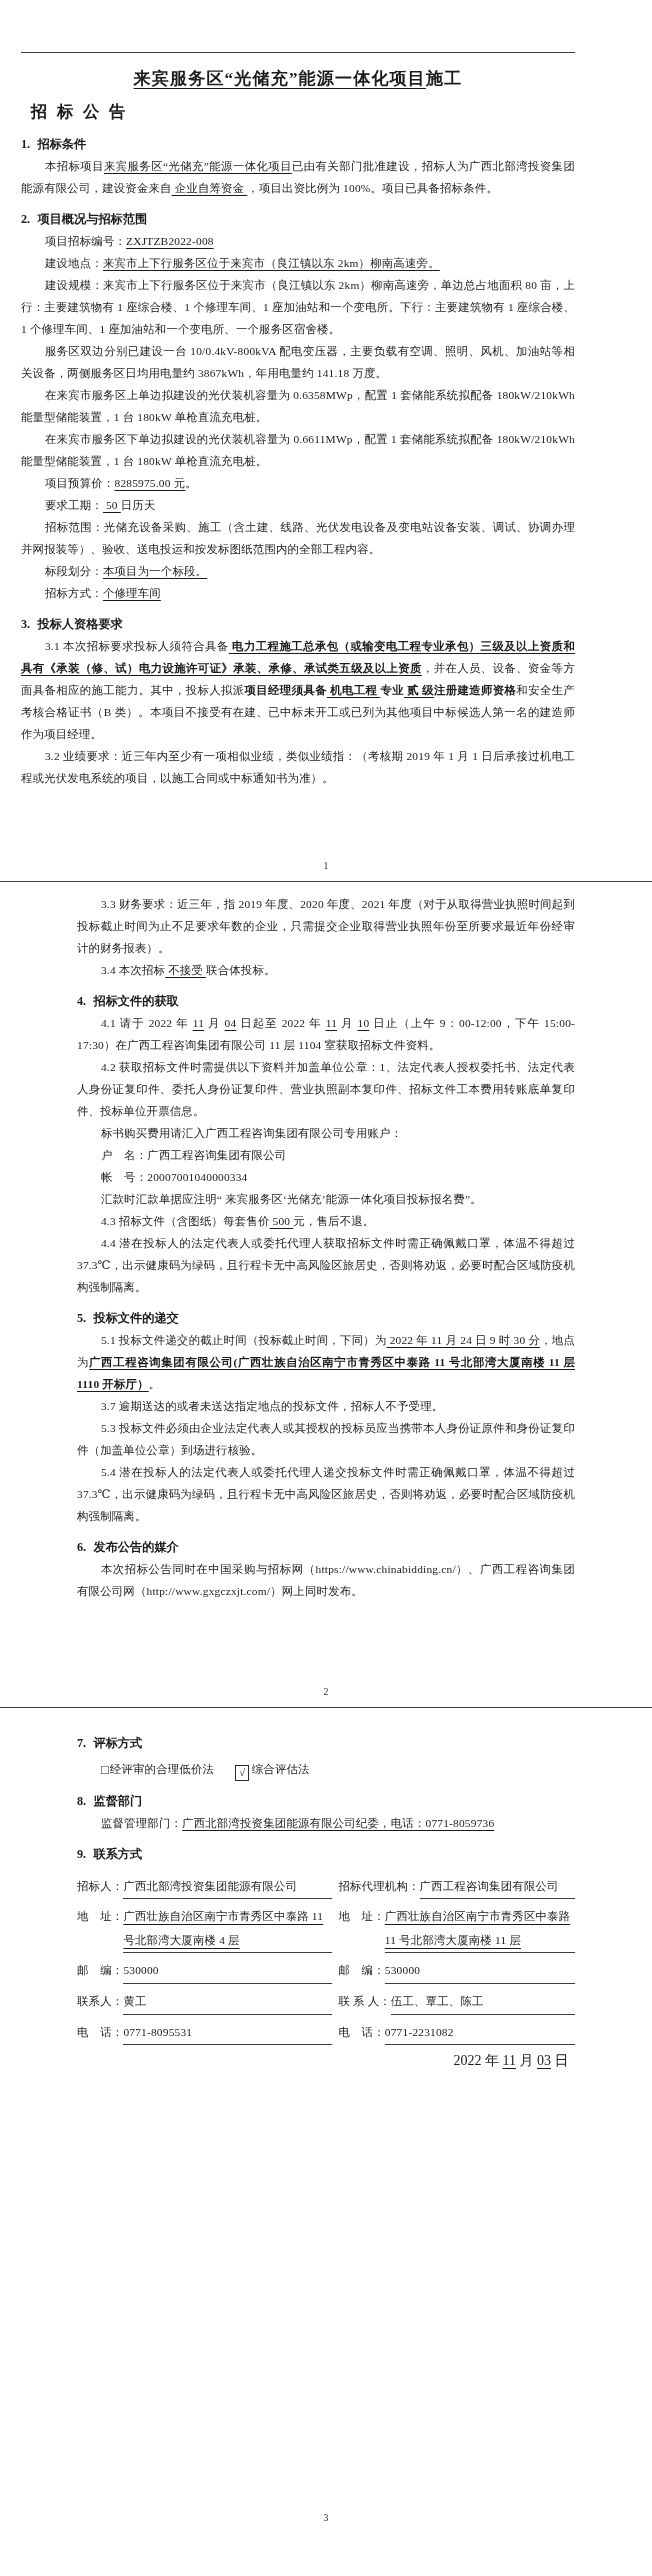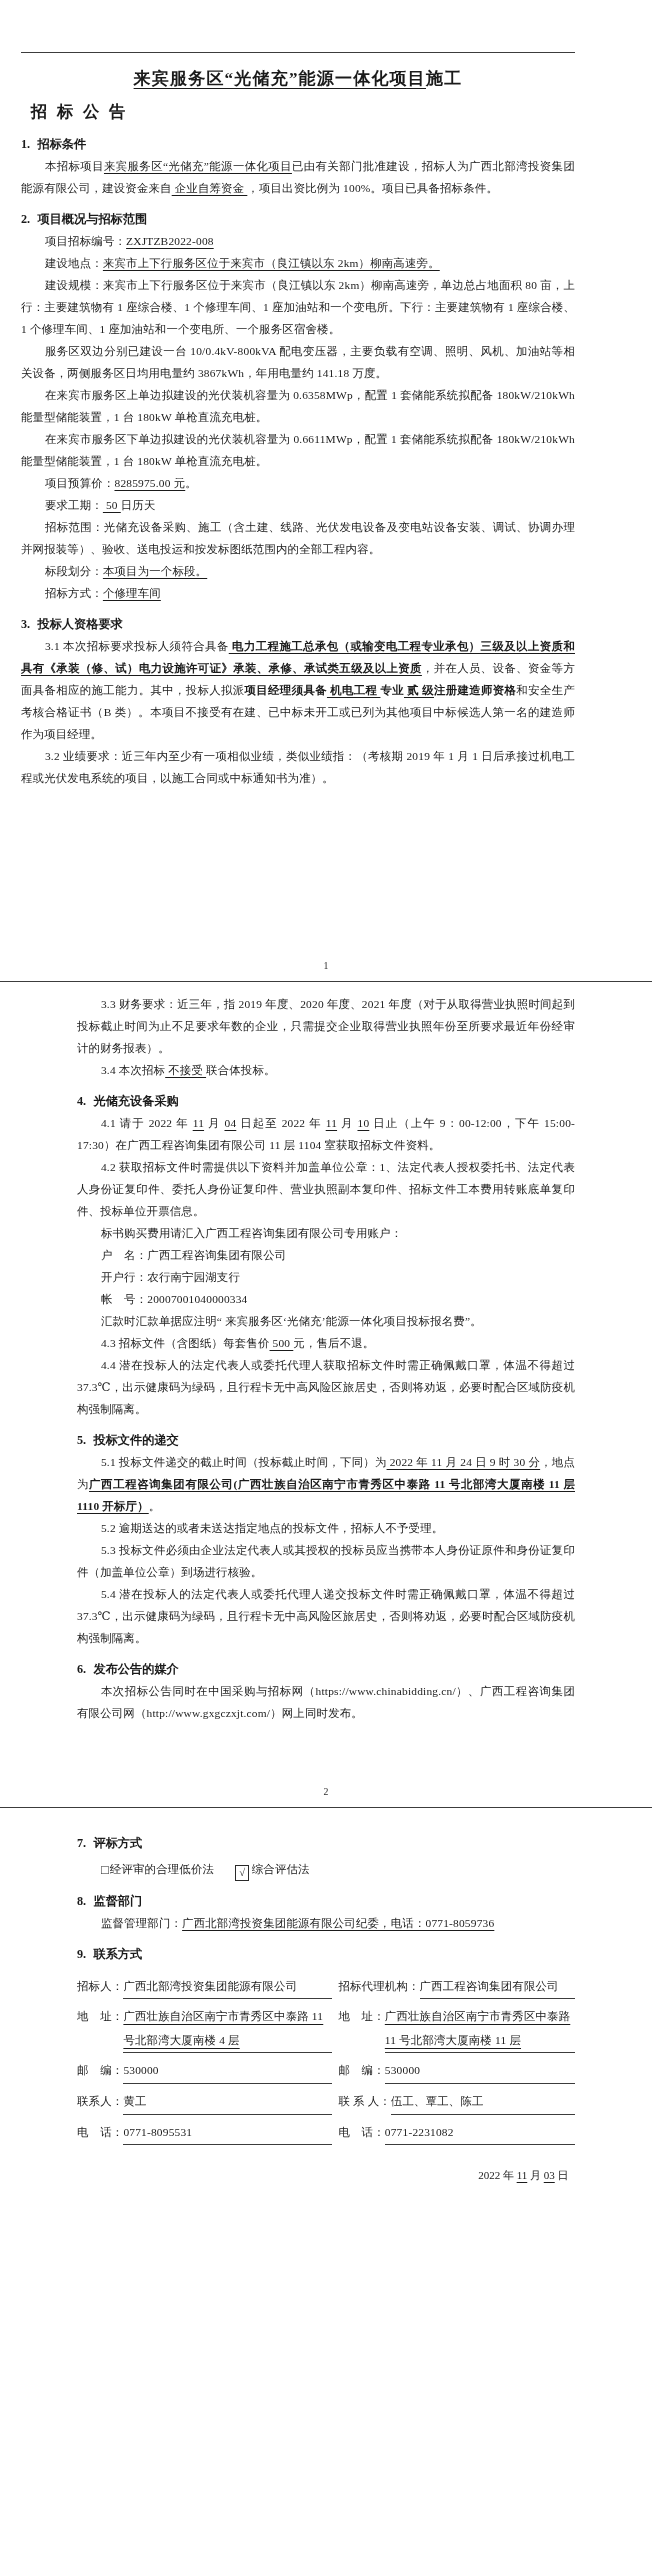--- a/index.html
+++ b/index.html
@@ -2,21 +2,21 @@
 <html style="font-size:13px"><head>
 <meta charset="utf-8">
 <style>
   html, body { margin:0; padding:0; background:#ffffff; }
   body {
     width:652px; height:2576px; overflow:hidden;
     font-family:"Liberation Serif","DejaVu Serif",serif;
     color:#1b1b1b;
   }
   .page { position:relative; box-sizing:border-box; padding:0 77px; overflow:hidden; }
-  #page-1 { height:982px; border-bottom:0.8px solid #3c3c3c;padding-left:21px; }
+  #page-1 { height:882px; border-bottom:0.8px solid #3c3c3c;padding-left:21px; }
   #page-2 { height:826px; border-bottom:0.8px solid #3c3c3c; padding-top:11.4px; }
   #page-3 { height:868px; padding-top:13px; }
 
   .hr-top { border-top:0.8px solid #3c3c3c; margin-top:52px; height:0; }
 
   .title1 { margin-top:12.2px; text-align:center; font-size:17px; font-weight:bold;
             line-height:27px; letter-spacing:1.2px; }
   .title1 .u { text-underline-offset:4.1px; }
   .title2 { margin-top:7.3px; text-align:left; font-size:16.3px; font-weight:bold;
             line-height:25px; letter-spacing:9.8px; text-indent:9.8px; }
@@ -39,21 +39,21 @@
   .contact { display:flex; font-size:11.4px; margin-top:3.3px; letter-spacing:0.2px; }
   .ccol { box-sizing:border-box; }
   .ccol.left  { width:52.5%; padding-right:6.5px; }
   .ccol.right { width:47.5%; }
   .crow { display:flex; margin-bottom:0.8px;margin-top:6px; }
   .crow .lbl { white-space:nowrap; line-height:23.6px; }
   .crow .val { flex:1; line-height:23.6px; border-bottom:0.8px solid #3c3c3c;
                min-height:23.6px; }
   .crow .val.wrap2 { text-decoration:underline; text-underline-offset:4.1px; }
 
-  .date-line { margin-top:18px; text-align:right; font-size:11px; line-height:22px;
+  .date-line { margin-top:4px; text-align:right; font-size:14px; line-height:22px;
                padding-right:6.5px; }
 
   .page-num { position:absolute; bottom:7.3px; left:0; right:0; text-align:center;
               font-size:9.8px; line-height:14.7px; color:#2e2e2e; }
   .page-num.third { bottom:auto; top:803px; }
 </style>
 </head>
 <body>
 
 <div class="page" id="page-1">
@@ -89,37 +89,36 @@
   <p class="para"><span>3.2 业绩要求：近三年内至少有一项相似业绩，类似业绩指：（考核期 2019 年 1 月 1 日后承接过机电工程或光伏发电系统的项目，以施工合同或中标通知书为准）。</span></p>
 
   <div class="page-num">1</div>
 </div>
 
 <div class="page" id="page-2">
   <p class="para"><span>3.3 财务要求：近三年，指 2019 年度、2020 年度、2021 年度（对于从取得营业执照时间起到投标截止时间为止不足要求年数的企业，只需提交企业取得营业执照年份至所要求最近年份经审计的财务报表）。</span></p>
   <p class="para"><span>3.4 本次招标</span><span class="u"> 不接受 </span><span>联合体投标。</span></p>
 
   <div class="sec-h">
-    <span class="num">4.</span><span>光储充设备采购</span>
+    <span class="num">4.</span><span>招标文件的获取</span>
   </div>
   <p class="para"><span>4.1 请于 2022 年 </span><span class="u">11</span><span> 月 </span><span class="u">04</span><span> 日起至 2022 年 </span><span class="u">11</span><span> 月 </span><span class="u">10</span><span> 日止（上午 9：00-12:00，下午 15:00-17:30）在广西工程咨询集团有限公司 11 层 1104 室获取招标文件资料。</span></p>
   <p class="para"><span>4.2 获取招标文件时需提供以下资料并加盖单位公章：1、法定代表人授权委托书、法定代表人身份证复印件、委托人身份证复印件、营业执照副本复印件、招标文件工本费用转账底单复印件、投标单位开票信息。</span></p>
   <p class="para"><span>标书购买费用请汇入广西工程咨询集团有限公司专用账户：</span></p>
   <p class="para"><span>户　名：广西工程咨询集团有限公司</span></p>
-  <p class="para"><span>开户行：农行南宁园湖支行</span></p>
   <p class="para"><span>帐　号：20007001040000334</span></p>
   <p class="para"><span>汇款时汇款单据应注明“ 来宾服务区‘光储充’能源一体化项目投标报名费”。</span></p>
   <p class="para"><span>4.3 招标文件（含图纸）每套售价</span><span class="u"> 500 </span><span>元，售后不退。</span></p>
   <p class="para"><span>4.4 潜在投标人的法定代表人或委托代理人获取招标文件时需正确佩戴口罩，体温不得超过 37.3℃，出示健康码为绿码，且行程卡无中高风险区旅居史，否则将劝返，必要时配合区域防疫机构强制隔离。</span></p>
 
   <div class="sec-h">
     <span class="num">5.</span><span>投标文件的递交</span>
   </div>
   <p class="para"><span>5.1 投标文件递交的截止时间（投标截止时间，下同）为</span><span class="u"> 2022 年 11 月 24 日 9 时 30 分</span><span>，地点为</span><span class="u b">广西工程咨询集团有限公司(广西壮族自治区南宁市青秀区中泰路 11 号北部湾大厦南楼 11 层 1110 开标厅）</span><span>。</span></p>
-  <p class="para"><span>5.2 逾期送达的或者未送达指定地点的投标文件，招标人不予受理。</span></p>
+  <p class="para"><span>3.7 逾期送达的或者未送达指定地点的投标文件，招标人不予受理。</span></p>
   <p class="para"><span>5.3 投标文件必须由企业法定代表人或其授权的投标员应当携带本人身份证原件和身份证复印件（加盖单位公章）到场进行核验。</span></p>
   <p class="para"><span>5.4 潜在投标人的法定代表人或委托代理人递交投标文件时需正确佩戴口罩，体温不得超过 37.3℃，出示健康码为绿码，且行程卡无中高风险区旅居史，否则将劝返，必要时配合区域防疫机构强制隔离。</span></p>
 
   <div class="sec-h">
     <span class="num">6.</span><span>发布公告的媒介</span>
   </div>
   <p class="para"><span>本次招标公告同时在中国采购与招标网（https://www.chinabidding.cn/）、广西工程咨询集团有限公司网（http://www.gxgczxjt.com/）网上同时发布。</span></p>
 
   <div class="page-num">2</div>
 </div>

